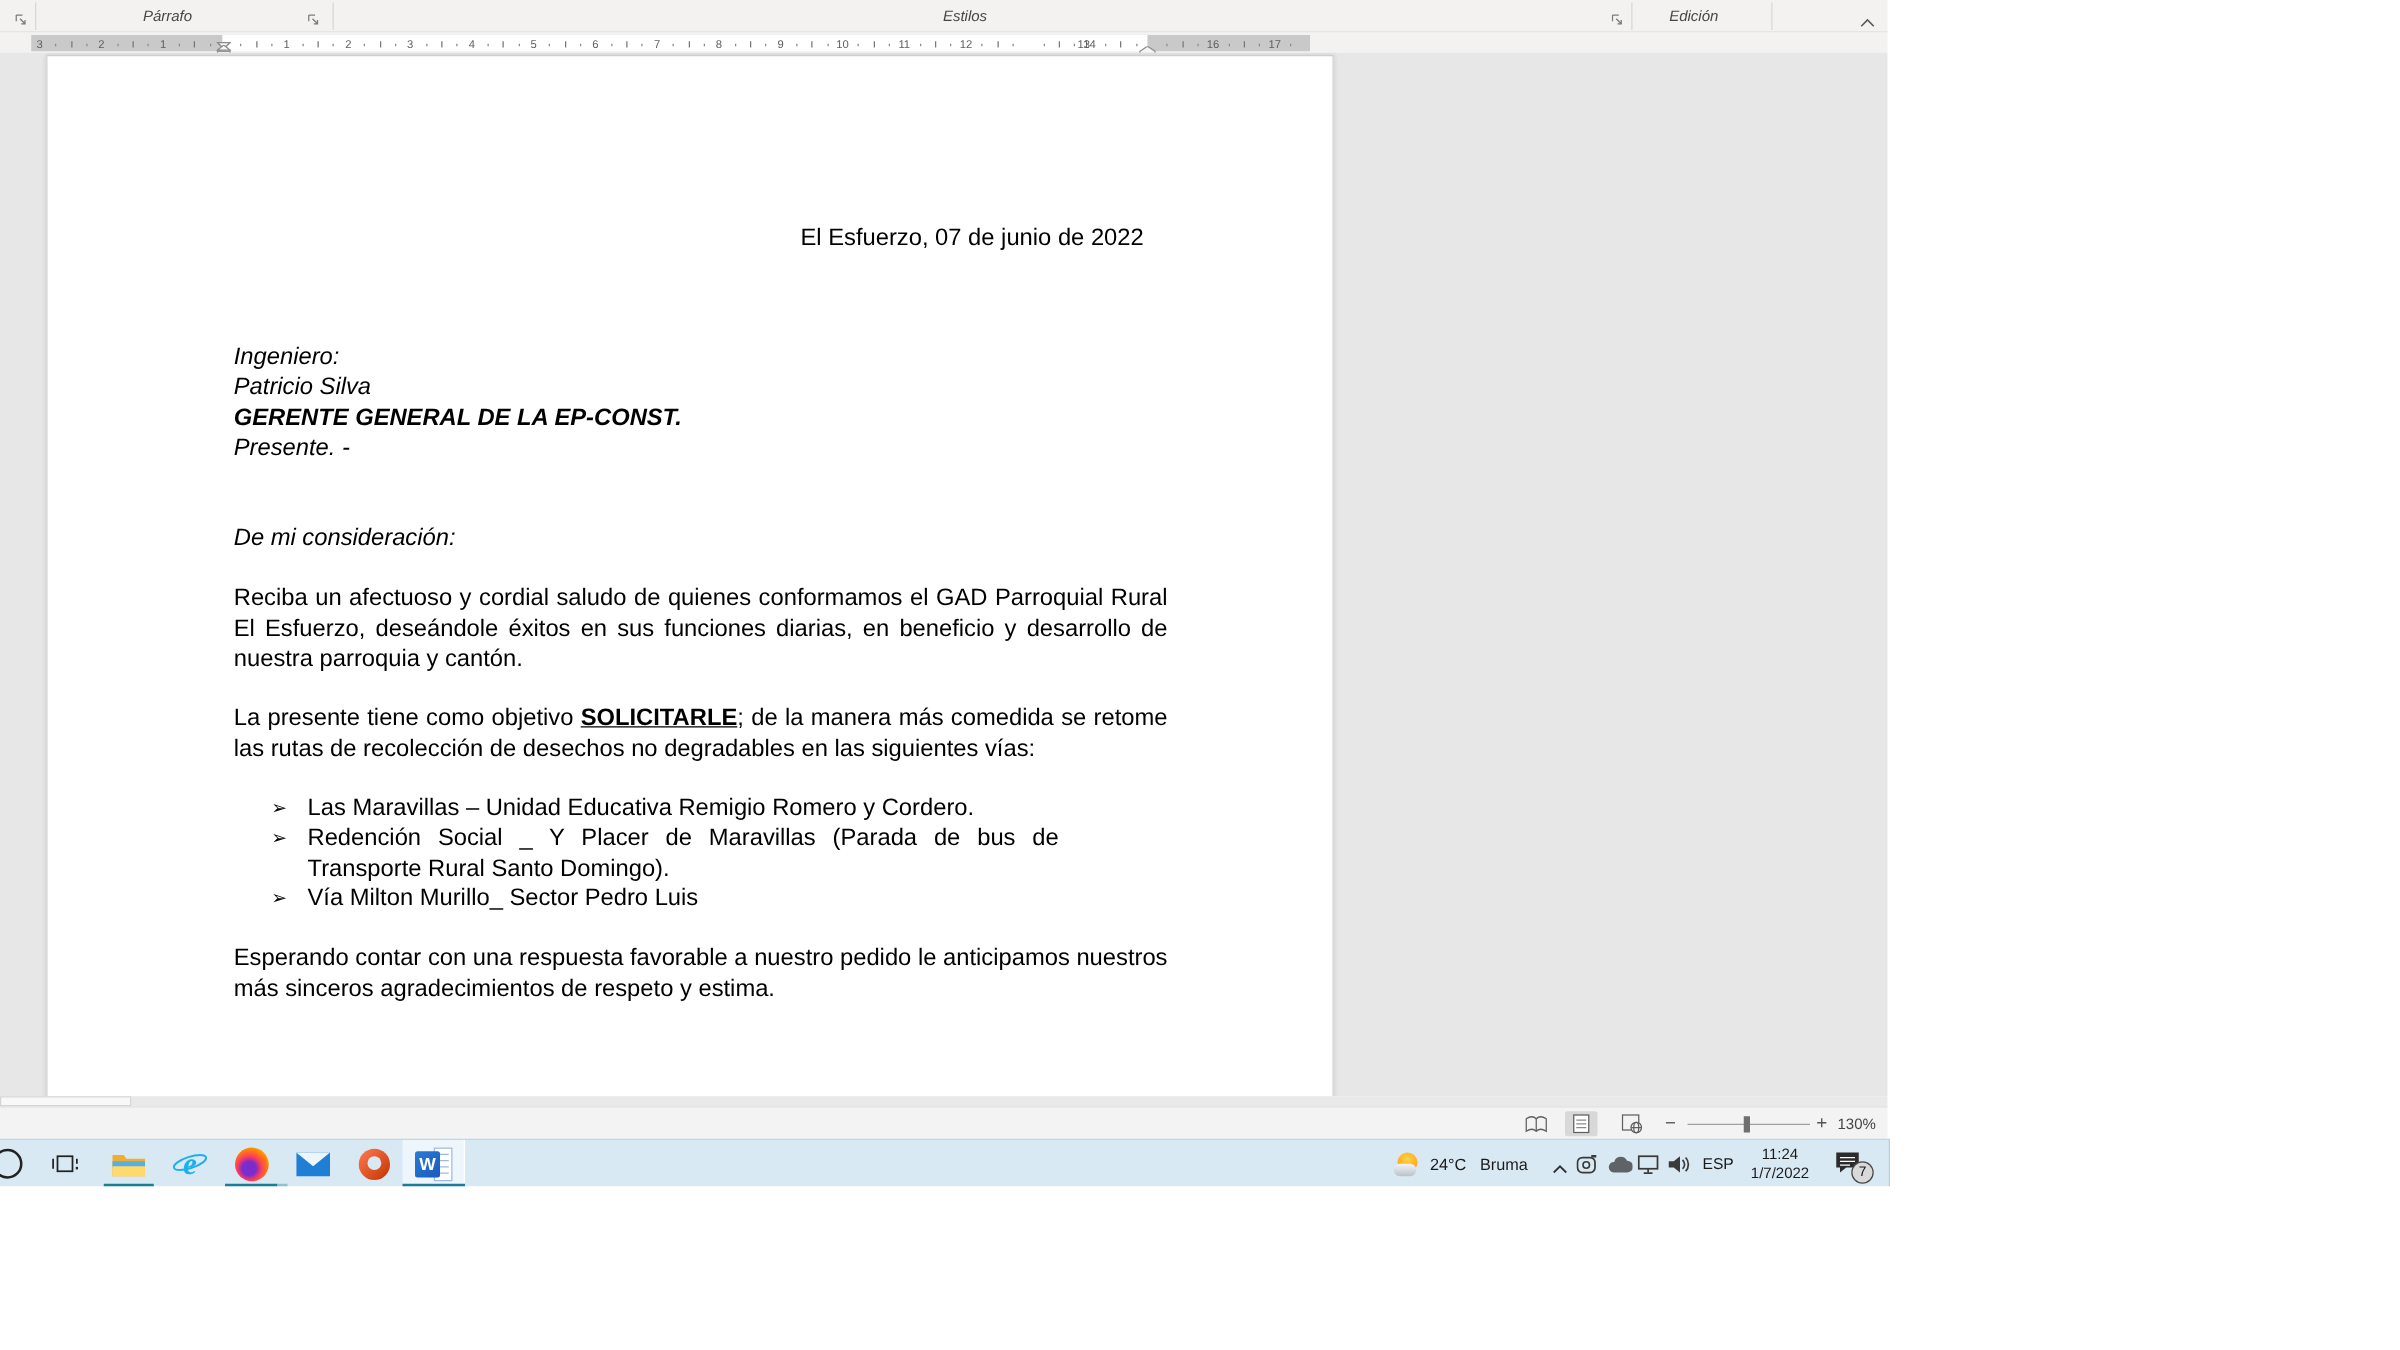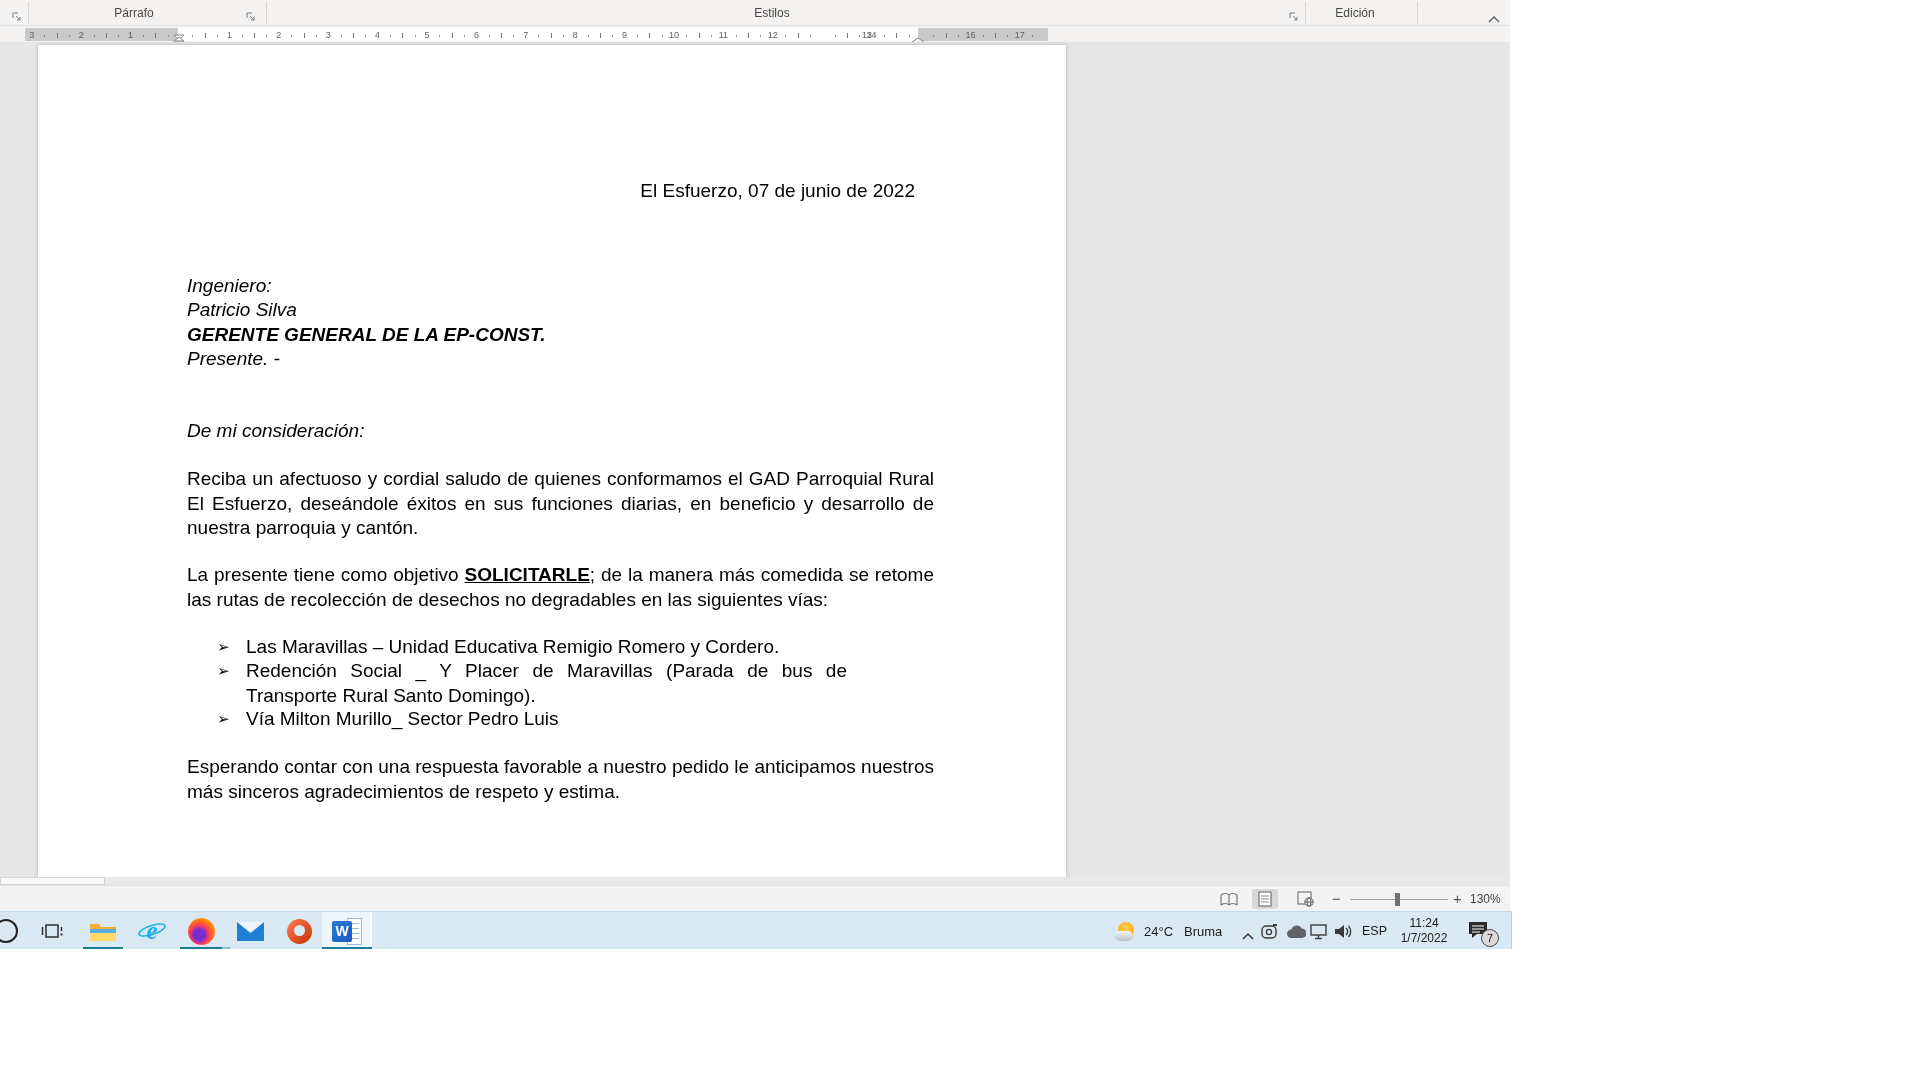--- a/index.html
+++ b/index.html
@@ -7,21 +7,21 @@
               font-family:"Liberation Sans", sans-serif; }
   .abs { position:absolute; }
 
   
   #word-window { position:absolute; left:0; top:0; width:1510px; height:949px; }
 
   
   #ribbon { position:absolute; left:0; top:0; width:1510px; height:26px;
             background:#f3f2f1; border-bottom:1px solid #e1e1e1; }
   .group-label { position:absolute; top:6px; font-size:12px; color:#484644;
-                 transform:translateX(-50%); white-space:nowrap; }
+                 transform:translateX(-50%); white-space:nowrap;font-style:italic; }
   .vsep { position:absolute; top:2px; width:1px; height:22px; background:#d8d6d4; }
   .launcher { position:absolute; top:8px; }
 
   
   #ruler-strip { position:absolute; left:0; top:26px; width:1510px; height:16px;
                  background:#f3f2f1; }
   .ruler-seg { position:absolute; top:2px; height:13px; }
   .ruler-num { position:absolute; top:4px; font-size:9px; color:#5f5f5f;
                transform:translateX(-50%); }
   .tick-half { position:absolute; top:7px; width:1px; height:5px; background:#777; }

